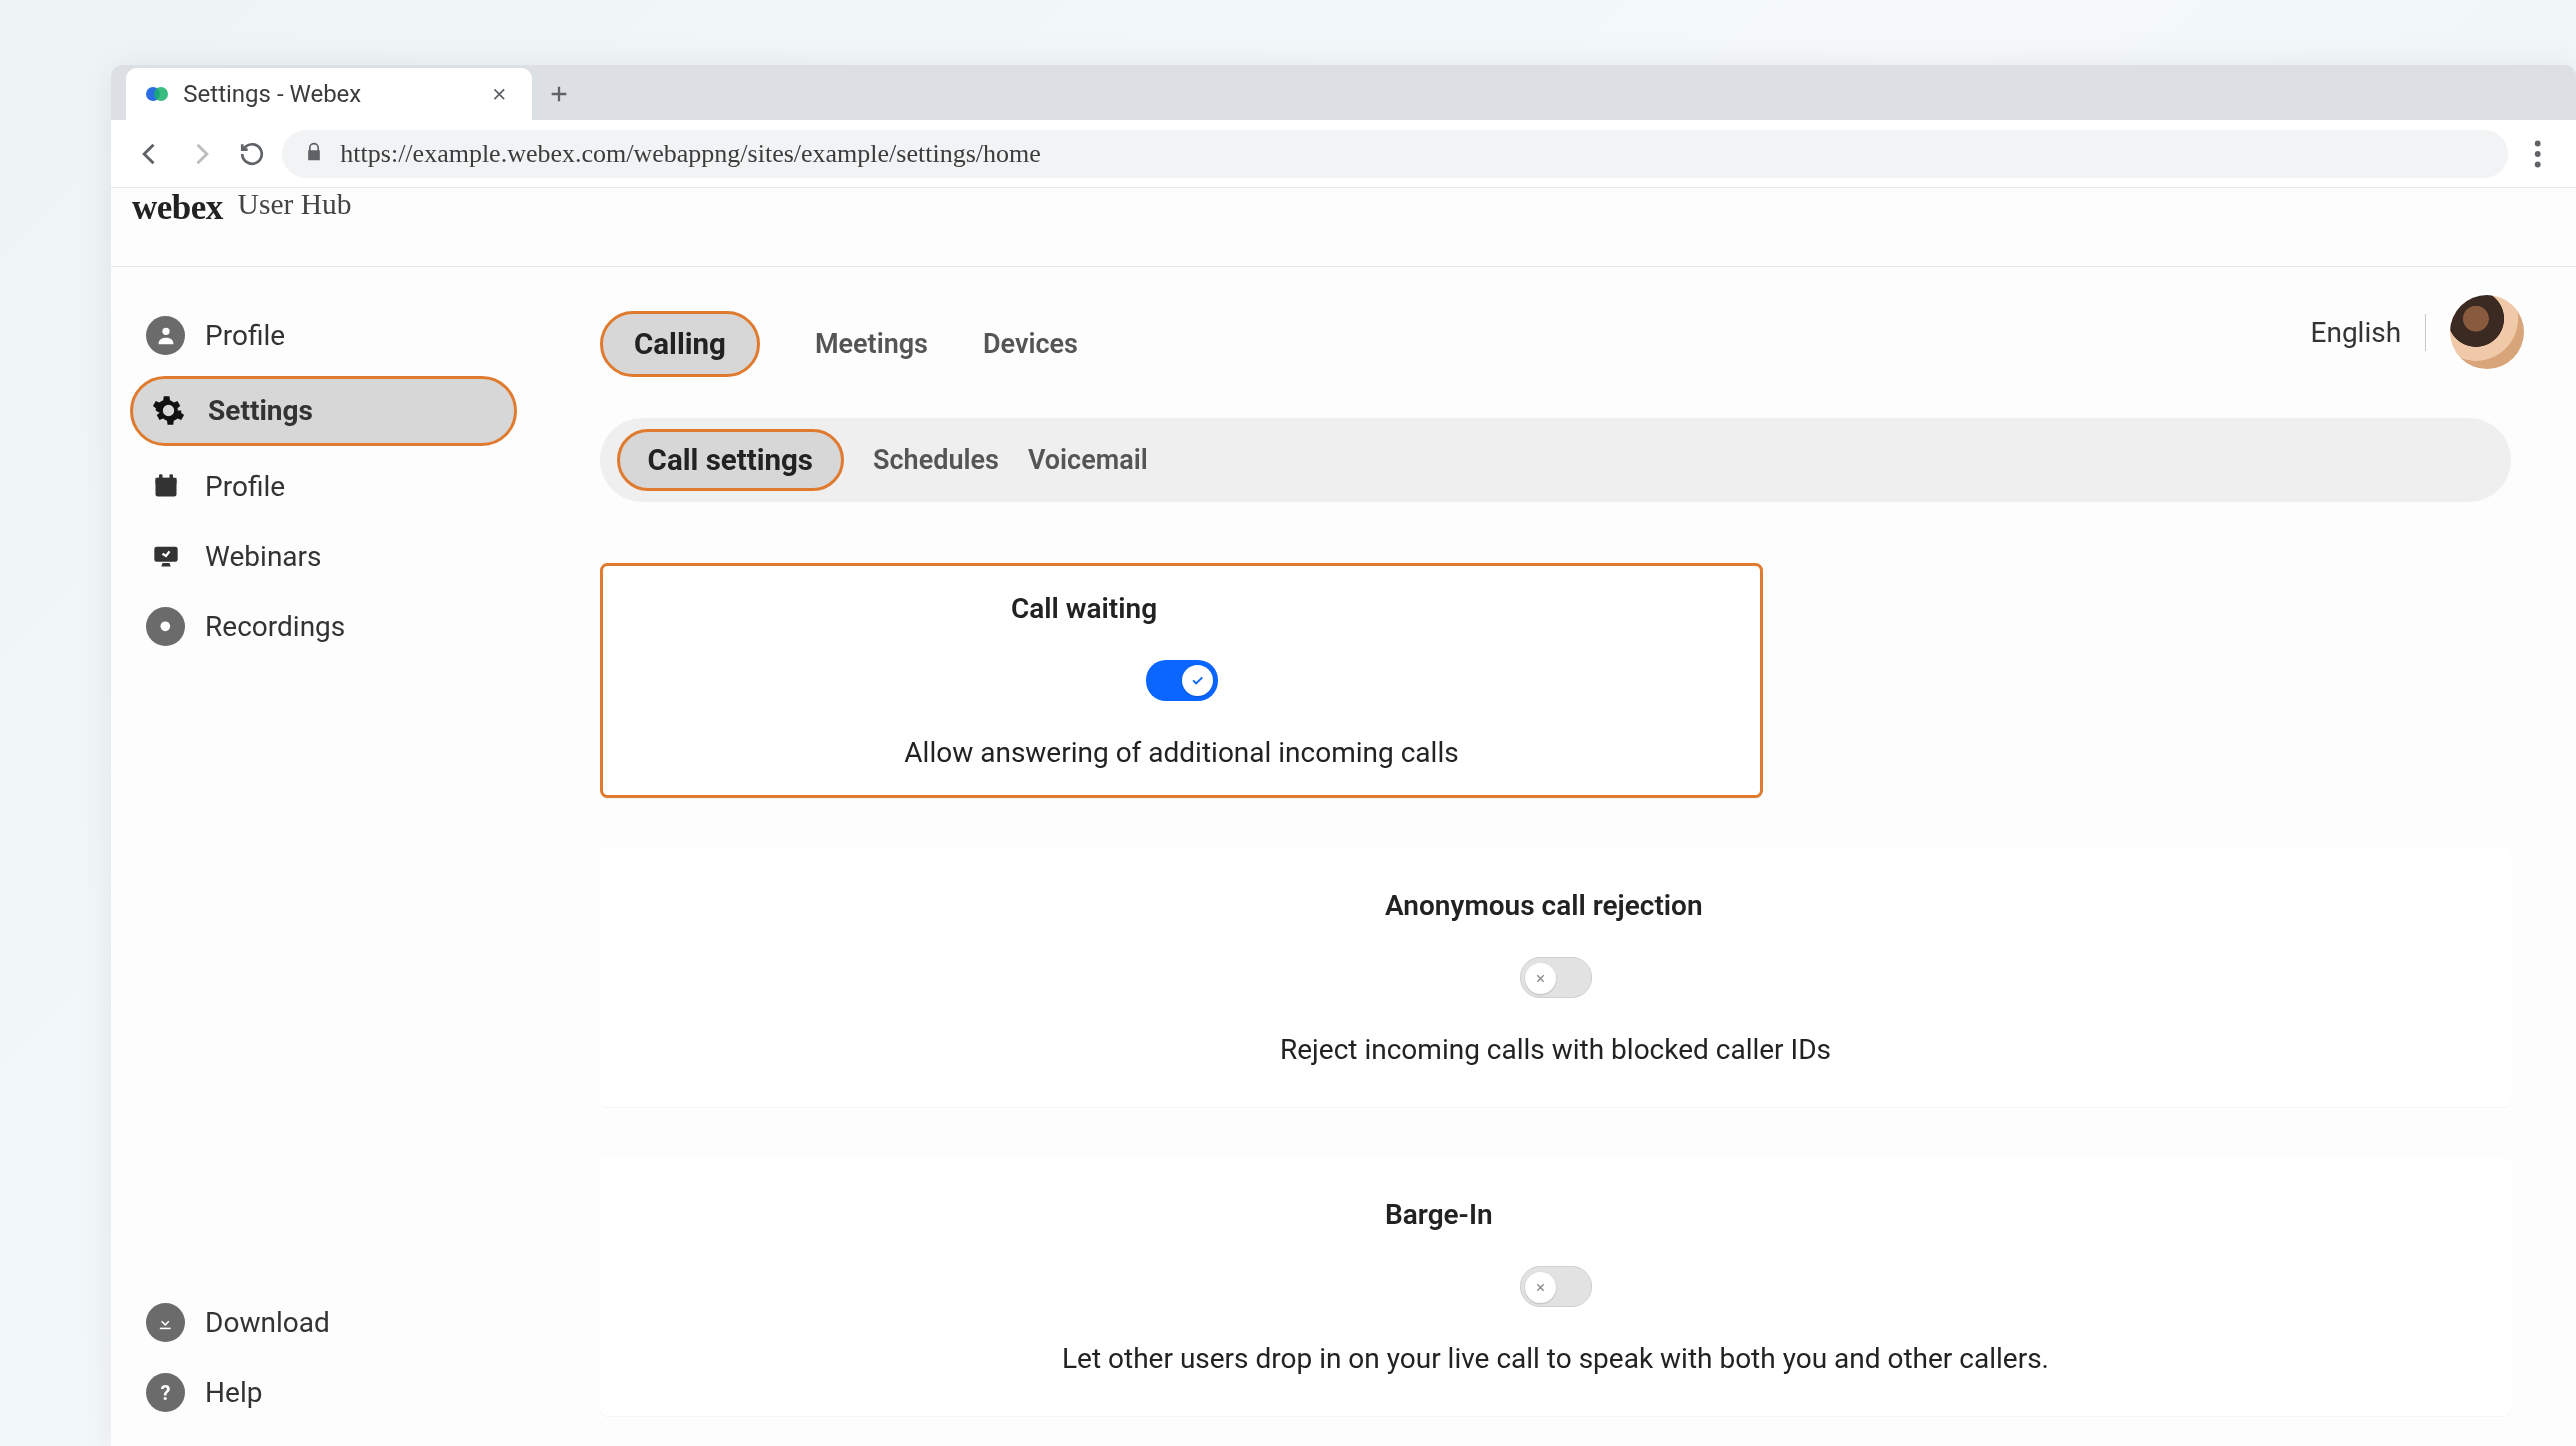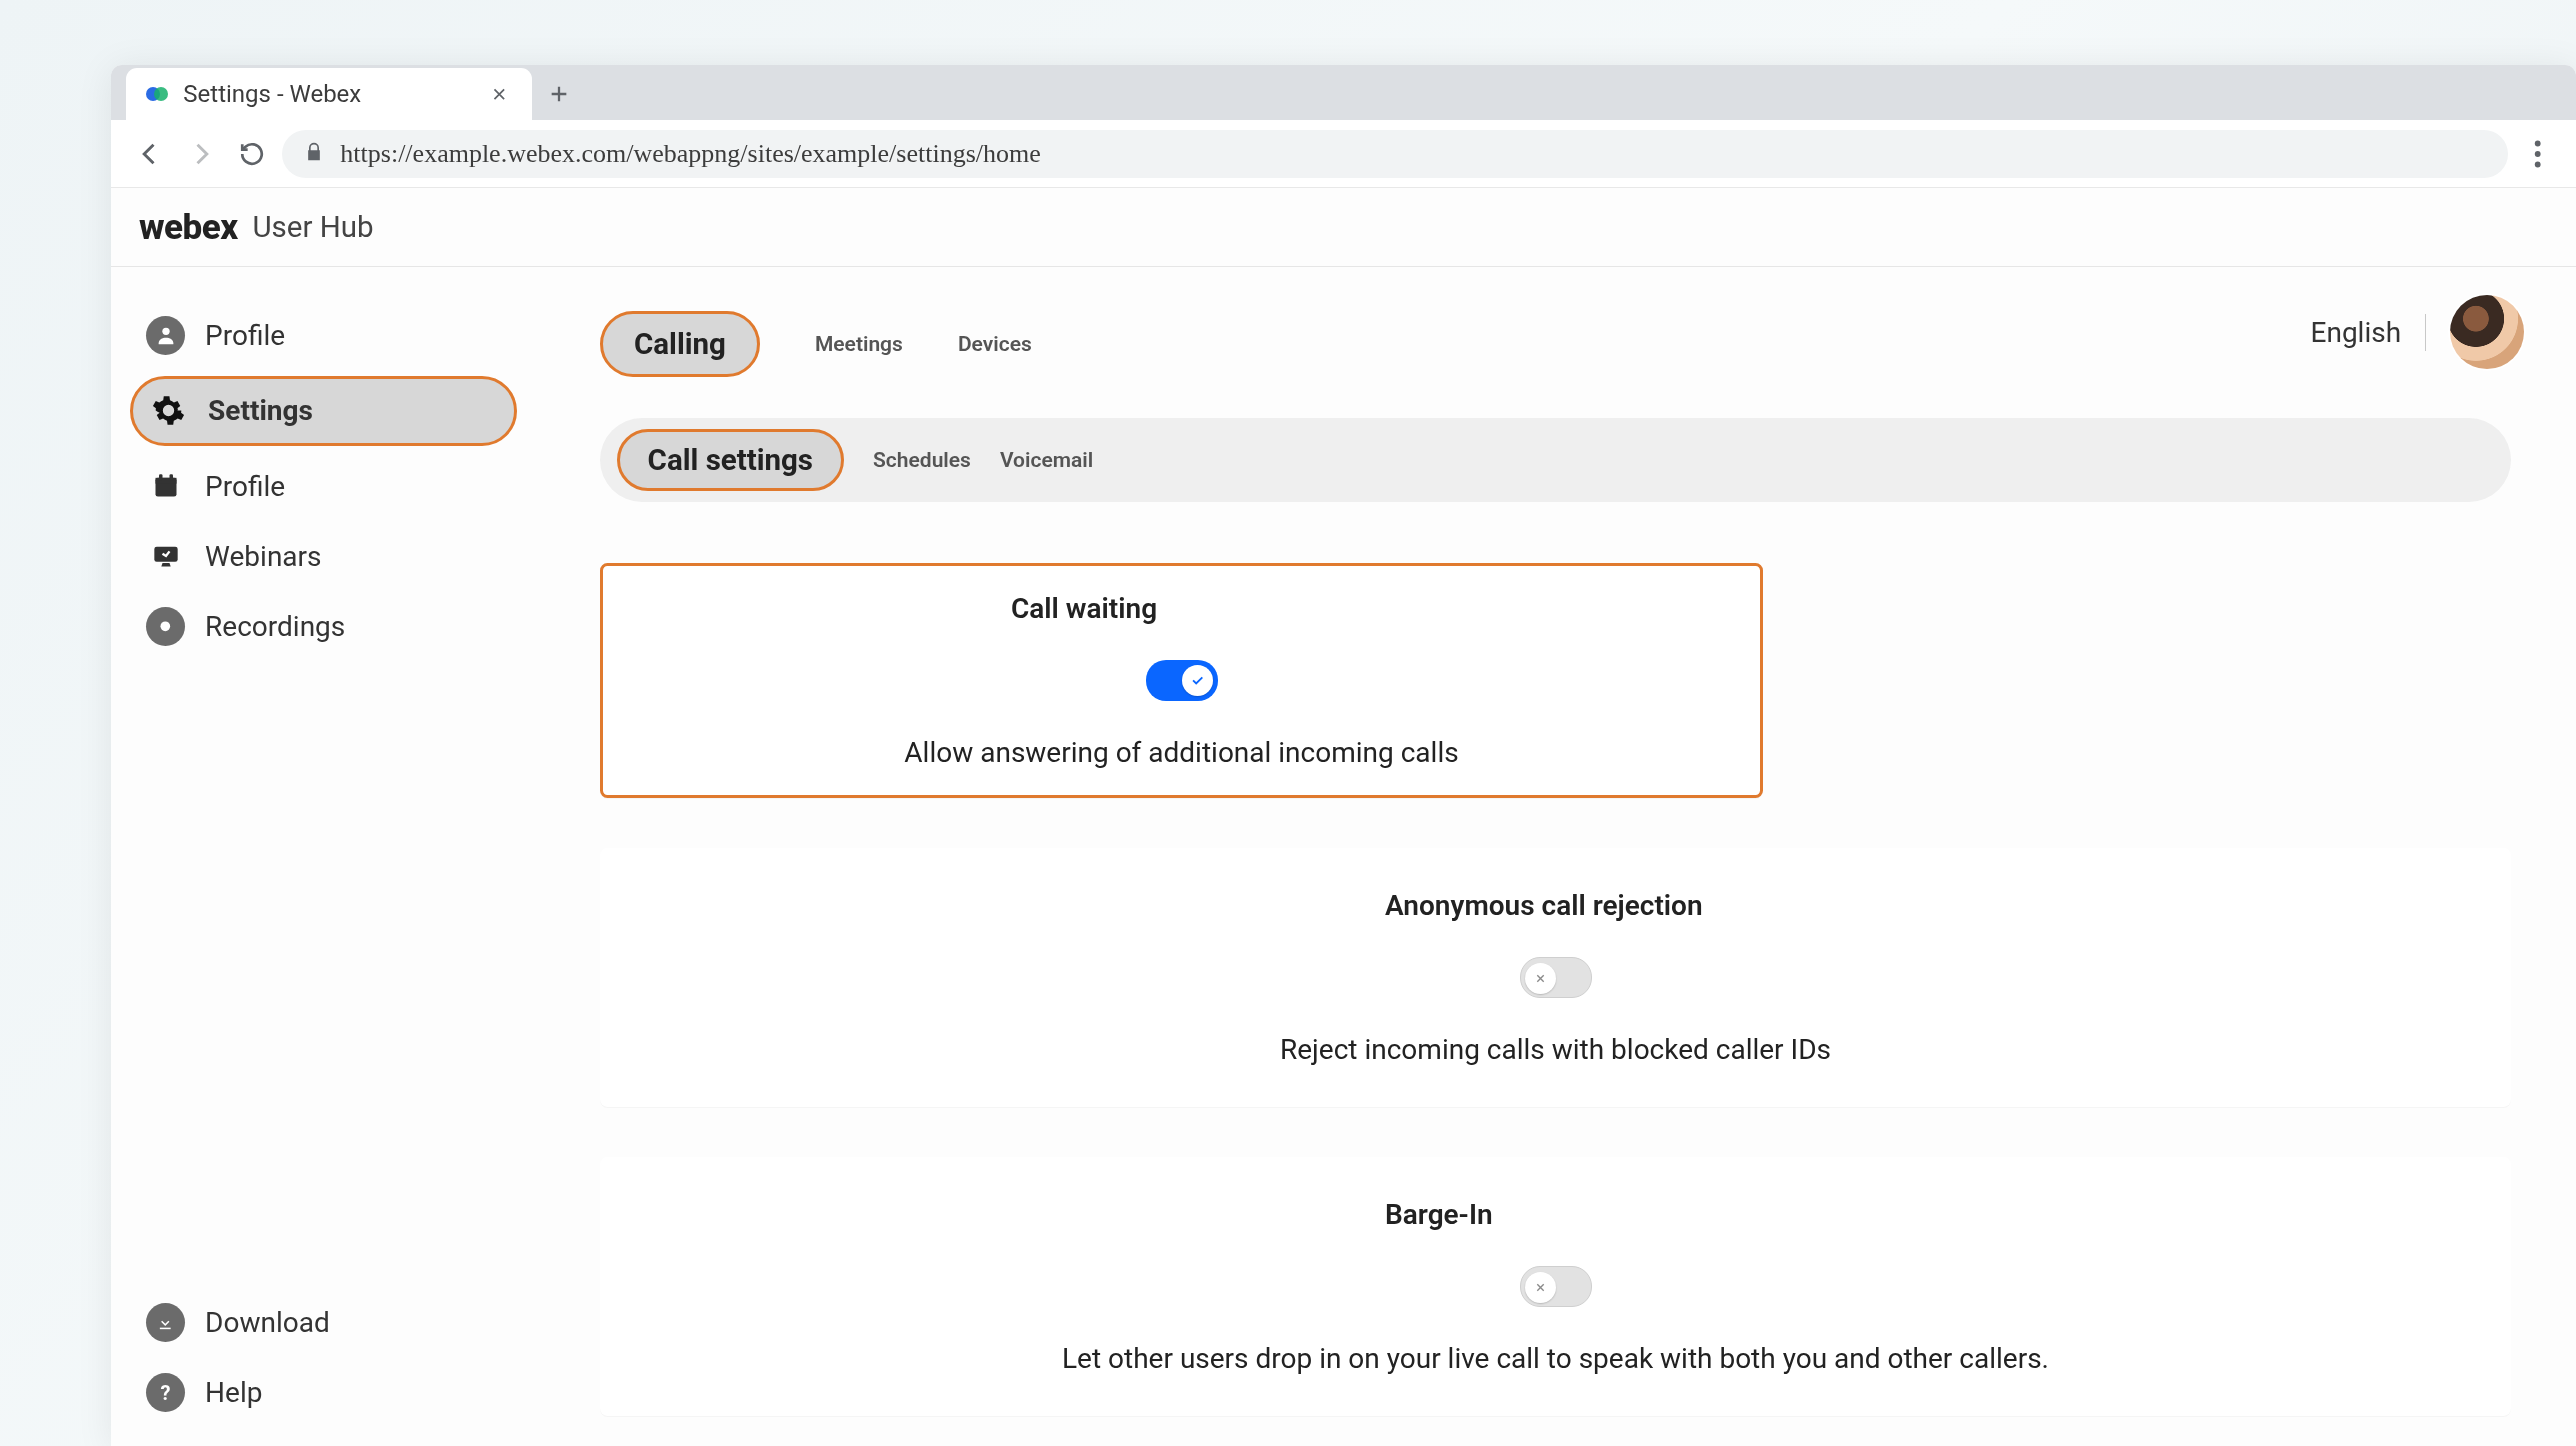--- a/index.html
+++ b/index.html
@@ -104,22 +104,22 @@
   .app {
     height: calc(100% - 124px);
     background: #fdfdfd;
     display: flex;
     flex-direction: column;
   }
   .app-header {
     height: 79px;
     border-bottom: 0.9px solid #e6e6e6;
     display: flex;
-    align-items: center;
-    padding-left: 28px;
+    padding-left: 21px;
+    font-family: Liberation Serif, serif;
   }
   .brand {
     font-size: 35px;
     font-weight: 800;
     letter-spacing: -0.5px;
     color: #222;
   }
   .brand-sub {
     font-size: 29.5px;
     font-weight: 400;
@@ -208,21 +208,21 @@
     cursor: pointer;
     font-weight: 600;
   }
   .tab-pill.active {
     background: #d7d7d7;
     border: 3.7px solid #e07a2e;
     color: #222;
     font-weight: 700;
   }
   .tab-link {
-    font-size: 21px;
+    font-size: 27px;
     color: #555;
     font-weight: 600;
     cursor: pointer;
   }
   .subtabs-bar {
     background: #efefef;
     border-radius: 44px;
     padding: 11px 16.6px;
     display: flex;
     gap: 29px;

